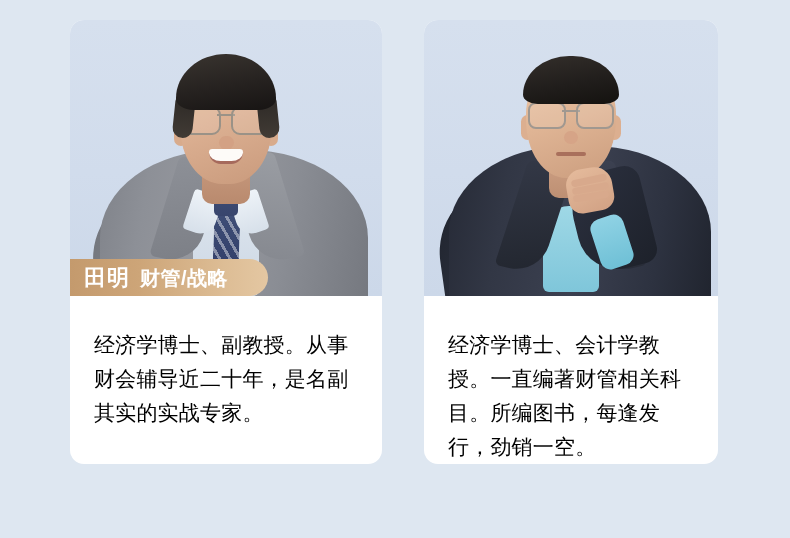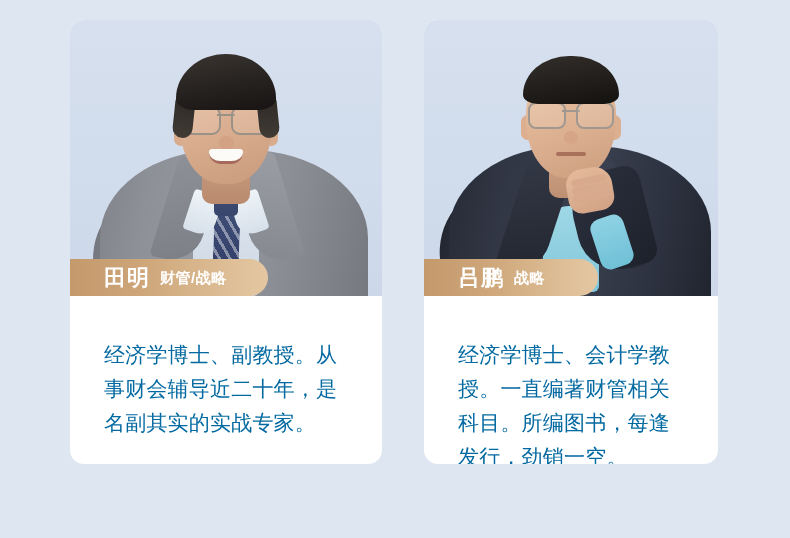--- a/index.html
+++ b/index.html
@@ -357,56 +357,56 @@
     width: 14px; height: 13px;
     background: #d6a487; border-radius: 8px;
   }
 
   
   .badge {
     position: absolute;
     left: 0;
     bottom: 0;
     height: 37px;
-    padding: 0 26px 0 34px;
+    padding: 0 26px 0 14px;
     display: flex;
     align-items: center;
     gap: 10px;
     background: linear-gradient(90deg, #c49a6d 0%, #cda578 35%, #ddbd95 78%, #e4c7a2 100%);
     border-radius: 0 19px 19px 0;
     box-sizing: border-box;
   }
   .badge-1 { width: 198px; }
   .badge-2 { width: 174px; }
   .badge-name {
     color: #ffffff;
     font-size: 22px;
     font-weight: bold;
     letter-spacing: 1px;
     line-height: 1;
   }
   .badge-role {
     color: #ffffff;
-    font-size: 15px;
+    font-size: 20px;
     font-weight: bold;
     letter-spacing: .5px;
     line-height: 1;
   }
 
   
   .desc {
     position: absolute;
     left: 0; top: 276px;
     width: 100%;
     box-sizing: border-box;
     padding: 26px 20px 0 18px;
   }
   .desc p {
-    margin: 16px;
-    color: #0369a1;
+    margin: 6px;
+    color: #000000;
     font-size: 21px;
     line-height: 34px;
     letter-spacing: .2px;
     word-break: break-all;
   }
 </style>
 </head>
 <body>
 
 <div class="stage">
@@ -479,24 +479,20 @@
         <div class="brow-l"></div>
         <div class="brow-r"></div>
         <div class="glasses">
           <span class="lens l"></span>
           <span class="bridge"></span>
           <span class="lens r"></span>
         </div>
         <div class="hair"></div>
       </div>
 
-      <div class="badge badge-2">
-        <span class="badge-name">吕鹏</span>
-        <span class="badge-role">战略</span>
-      </div>
     </div>
 
     <div class="desc">
       <p>经济学博士、会计学教授。一直编著财管相关科目。所编图书，每逢发行，劲销一空。</p>
     </div>
   </div>
 
 </div>
 
 </body></html>

